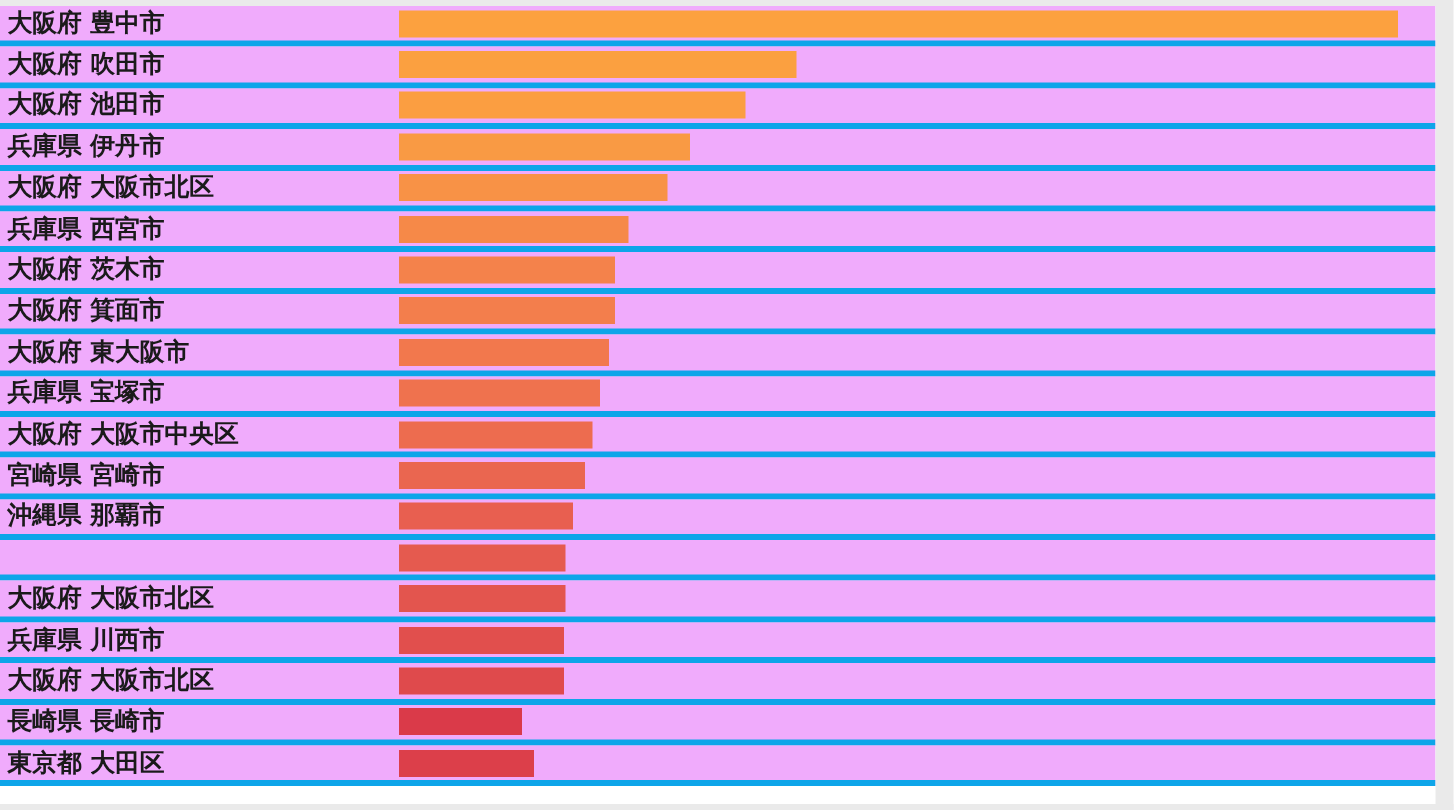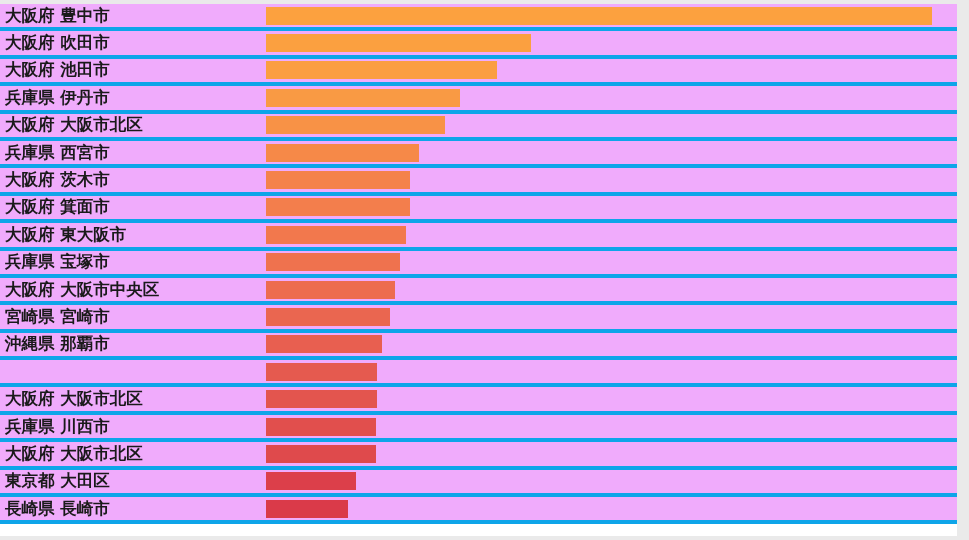--- a/index.html
+++ b/index.html
@@ -164,26 +164,26 @@
           <div class="bar" style="width: 110px; background: rgb(225, 79, 77);"></div>
         </div>
       </div>
       <div class="bar-row">
         <div class="row-label">大阪府 大阪市北区</div>
         <div class="bar-track">
           <div class="bar" style="width: 110px; background: rgb(223, 74, 76);"></div>
         </div>
       </div>
       <div class="bar-row">
+        <div class="row-label">長崎県 長崎市</div>
+        <div class="bar-track">
+          <div class="bar" style="width: 82px; background: rgb(218, 58, 73);"></div>
+        </div>
+      </div>
+      <div class="bar-row">
         <div class="row-label">東京都 大田区</div>
         <div class="bar-track">
           <div class="bar" style="width: 90px; background: rgb(220, 63, 74);"></div>
-        </div>
-      </div>
-      <div class="bar-row">
-        <div class="row-label">長崎県 長崎市</div>
-        <div class="bar-track">
-          <div class="bar" style="width: 82px; background: rgb(218, 58, 73);"></div>
         </div>
       </div>
     </div>
 </div>
 <div id="bottom-pad"></div>
 
 </body></html>

